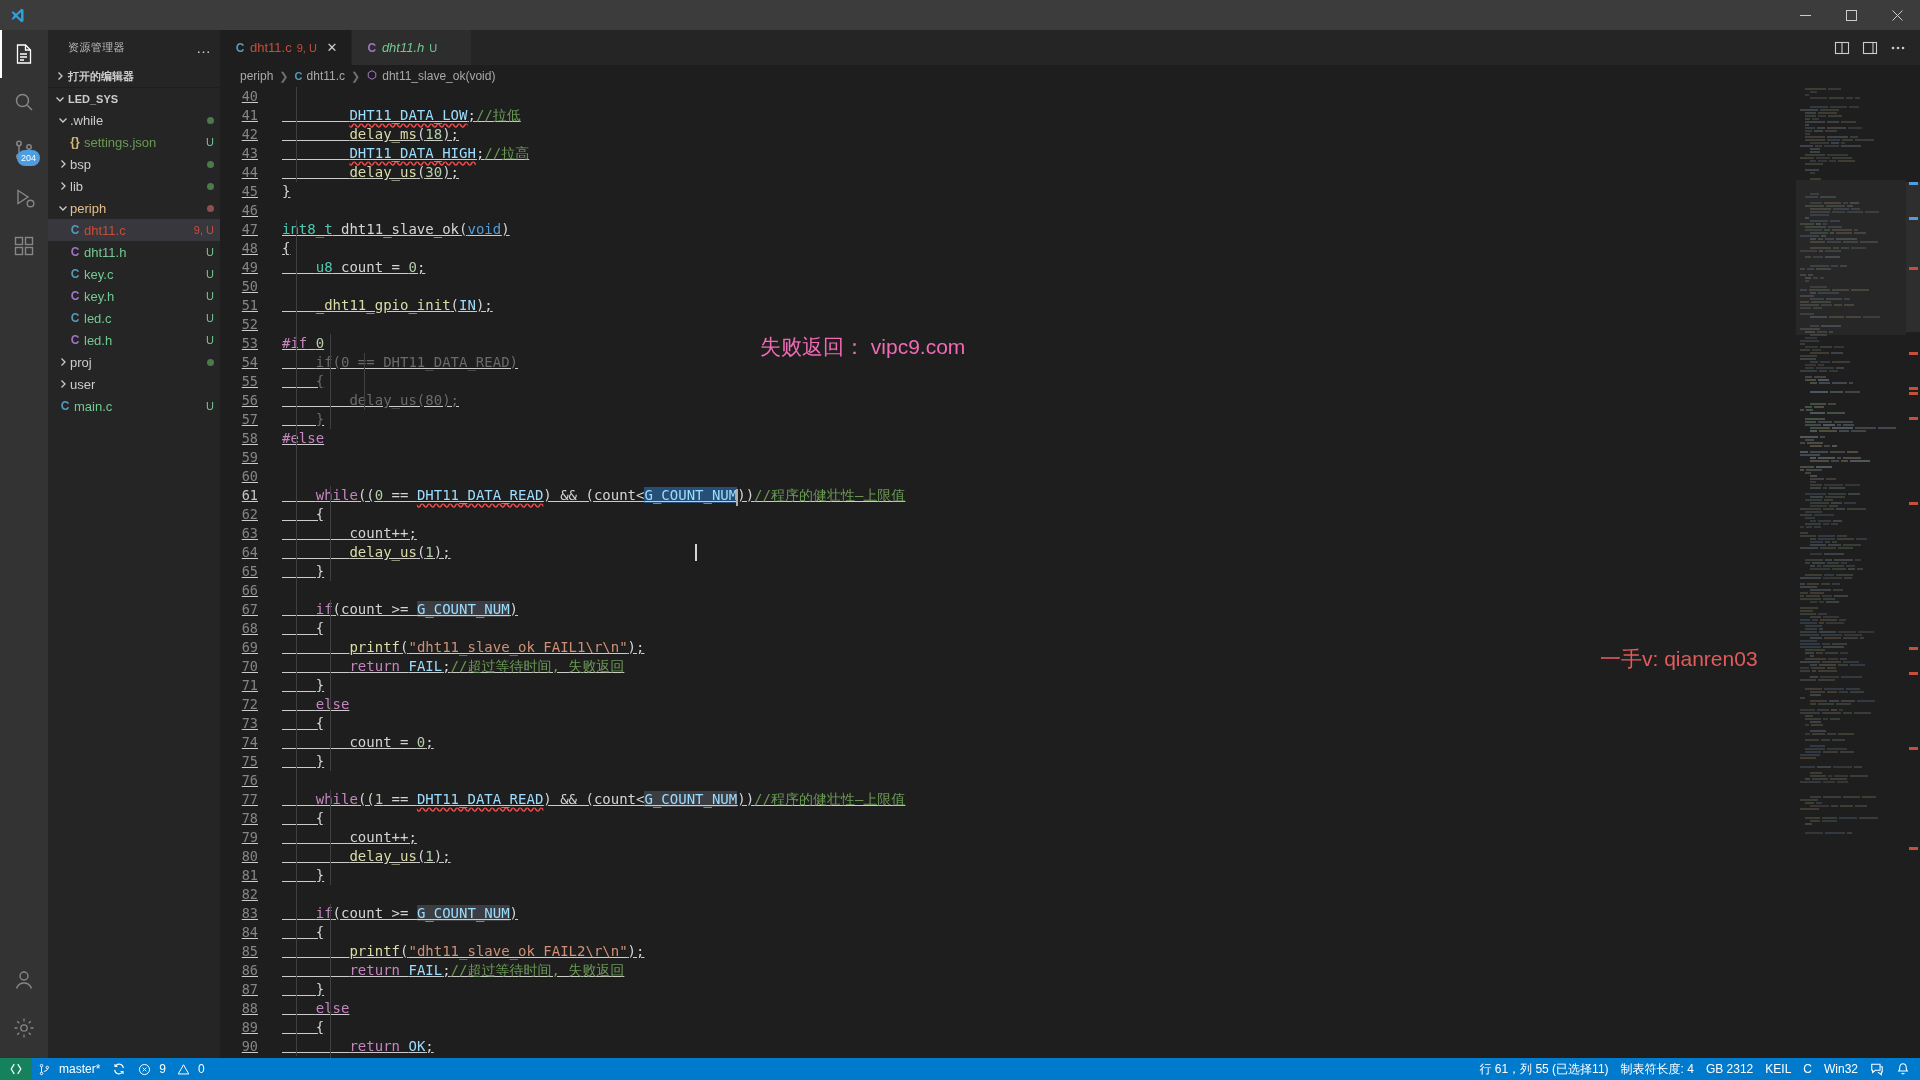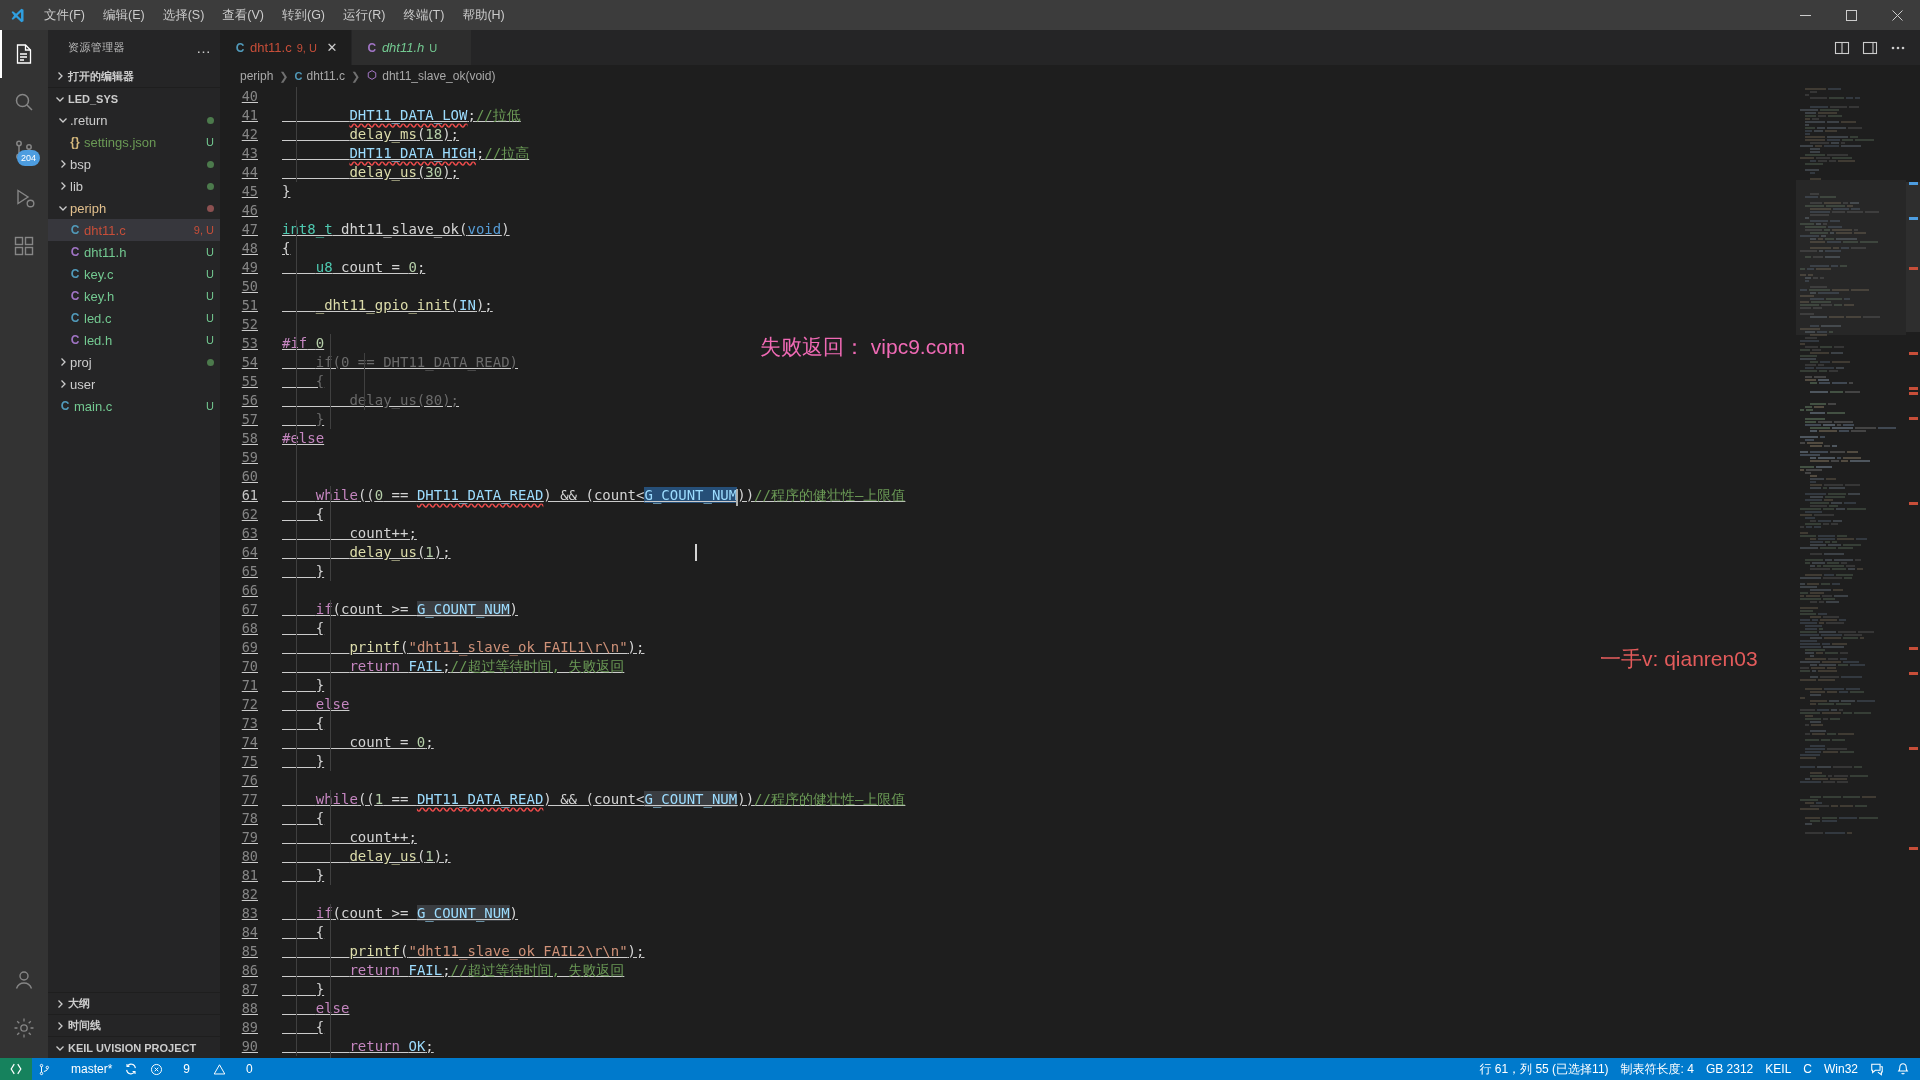--- a/index.html
+++ b/index.html
@@ -201,49 +201,39 @@
   .ov-mark { position: absolute; right: 2px; width: 9px; height: 3px; }
 
   
   .statusbar {
     height: 22px; background: #007acc; display: flex; align-items: center;
     flex: 0 0 22px; color: #ffffff; font-size: 12px;
   }
   .sb-left { display: flex; align-items: center; height: 22px; }
   .sb-right { margin-left: auto; display: flex; align-items: center; height: 22px; padding-right: 4px; }
   .sb-item {
-    display: flex; align-items: center; gap: 20px; padding: 0 6px; height: 22px;
+    display: flex; align-items: center; gap: 8px; padding: 0 6px; height: 22px;
     white-space: nowrap;
   }
   .sb-remote {
     background: #16825d; height: 22px; display: flex; align-items: center;
     padding: 0 9px; color: #fff;
   }
   .sb-item svg { display: block; }
 </style>
 </head>
 <body>
 
 <div class="app">
 
   <div class="titlebar">
     <div class="vscode-logo">
       <svg viewBox="0 0 24 24">
           <path fill="#2f9fe0" d="M17.5 2.5 10 9.4 5.6 6.1 3.6 7.1l3.6 4.9-3.6 4.9 2 1 4.4-3.3 7.5 6.9 3-1.4V3.9zM17 7.2v9.6l-5.1-4.8z"></path>
         </svg>
-    </div>
-    <div class="menus">
-      <div class="menu-item">文件(F)</div>
-      <div class="menu-item">编辑(E)</div>
-      <div class="menu-item">选择(S)</div>
-      <div class="menu-item">查看(V)</div>
-      <div class="menu-item">转到(G)</div>
-      <div class="menu-item">运行(R)</div>
-      <div class="menu-item">终端(T)</div>
-      <div class="menu-item">帮助(H)</div>
     </div>
     <div class="win-controls">
       <div class="win-btn">
         <svg width="11" height="11" viewBox="0 0 11 11">
             <rect x="0" y="5" width="11" height="1" fill="#cccccc"></rect>
           </svg>
       </div>
       <div class="win-btn">
         <svg width="11" height="11" viewBox="0 0 11 11">
             <rect x="0.5" y="0.5" width="10" height="10" fill="none" stroke="#cccccc"></rect>
@@ -339,21 +329,21 @@
       </div>
 
       <div class="tree" id="file-tree">
           <div class="row">
             <span class="ind" style="width:8px;flex:0 0 8px"></span>
             <span class="arrow">
               <svg width="12" height="12" viewBox="0 0 12 12" fill="none" stroke="#cccccc" stroke-width="1.3">
                 <path d="M2.5 4.5L6 8l3.5-3.5"></path>
               </svg>
             </span>
-            <span class="flabel folder-label" style="color:#cccccc">.return</span>
+            <span class="flabel folder-label" style="color:#cccccc">.while</span>
             <span class="badge"><span class="dot" style="background:#4c7a4c"></span></span>
           </div>
           <div class="row">
             <span class="ind" style="width:18px;flex:0 0 18px"></span>
             <span class="ficon" style="color:#d7ba7d">{}</span>
             <span class="flabel" style="color:#6a9955">settings.json</span>
             <span class="badge" style="color:#73c991">U</span>
           </div>
           <div class="row">
             <span class="ind" style="width:8px;flex:0 0 8px"></span>
@@ -441,46 +431,20 @@
             <span class="flabel folder-label" style="color:#cccccc">user</span>
           </div>
           <div class="row">
             <span class="ind" style="width:8px;flex:0 0 8px"></span>
             <span class="ficon" style="color:#519aba">C</span>
             <span class="flabel" style="color:#73c991">main.c</span>
             <span class="badge" style="color:#73c991">U</span>
           </div>
         </div>
 
-      <div id="bottom-sections">
-          <div class="section-header">
-            <span class="twisty">
-              <svg width="12" height="12" viewBox="0 0 12 12" fill="none" stroke="#cccccc" stroke-width="1.3">
-                <path d="M4.5 2.5L8 6l-3.5 3.5"></path>
-              </svg>
-            </span>
-            <span>大纲</span>
-          </div>
-          <div class="section-header">
-            <span class="twisty">
-              <svg width="12" height="12" viewBox="0 0 12 12" fill="none" stroke="#cccccc" stroke-width="1.3">
-                <path d="M4.5 2.5L8 6l-3.5 3.5"></path>
-              </svg>
-            </span>
-            <span>时间线</span>
-          </div>
-          <div class="section-header">
-            <span class="twisty">
-              <svg width="12" height="12" viewBox="0 0 12 12" fill="none" stroke="#cccccc" stroke-width="1.3">
-                <path d="M2.5 4.5L6 8l3.5-3.5"></path>
-              </svg>
-            </span>
-            <span>KEIL UVISION PROJECT</span>
-          </div>
-        </div>
     </div>
 
     <div class="editor-area">
 
       <div class="tabsbar">
         <div class="tabs" id="editor-tabs">
             <div class="tab active">
               <span class="ficon" style="color:#519aba">C</span>
               <span class="tlabel" style="color:#c74e39">dht11.c</span>
               <span class="tbadge" style="color:#c74e39">9, U</span>

